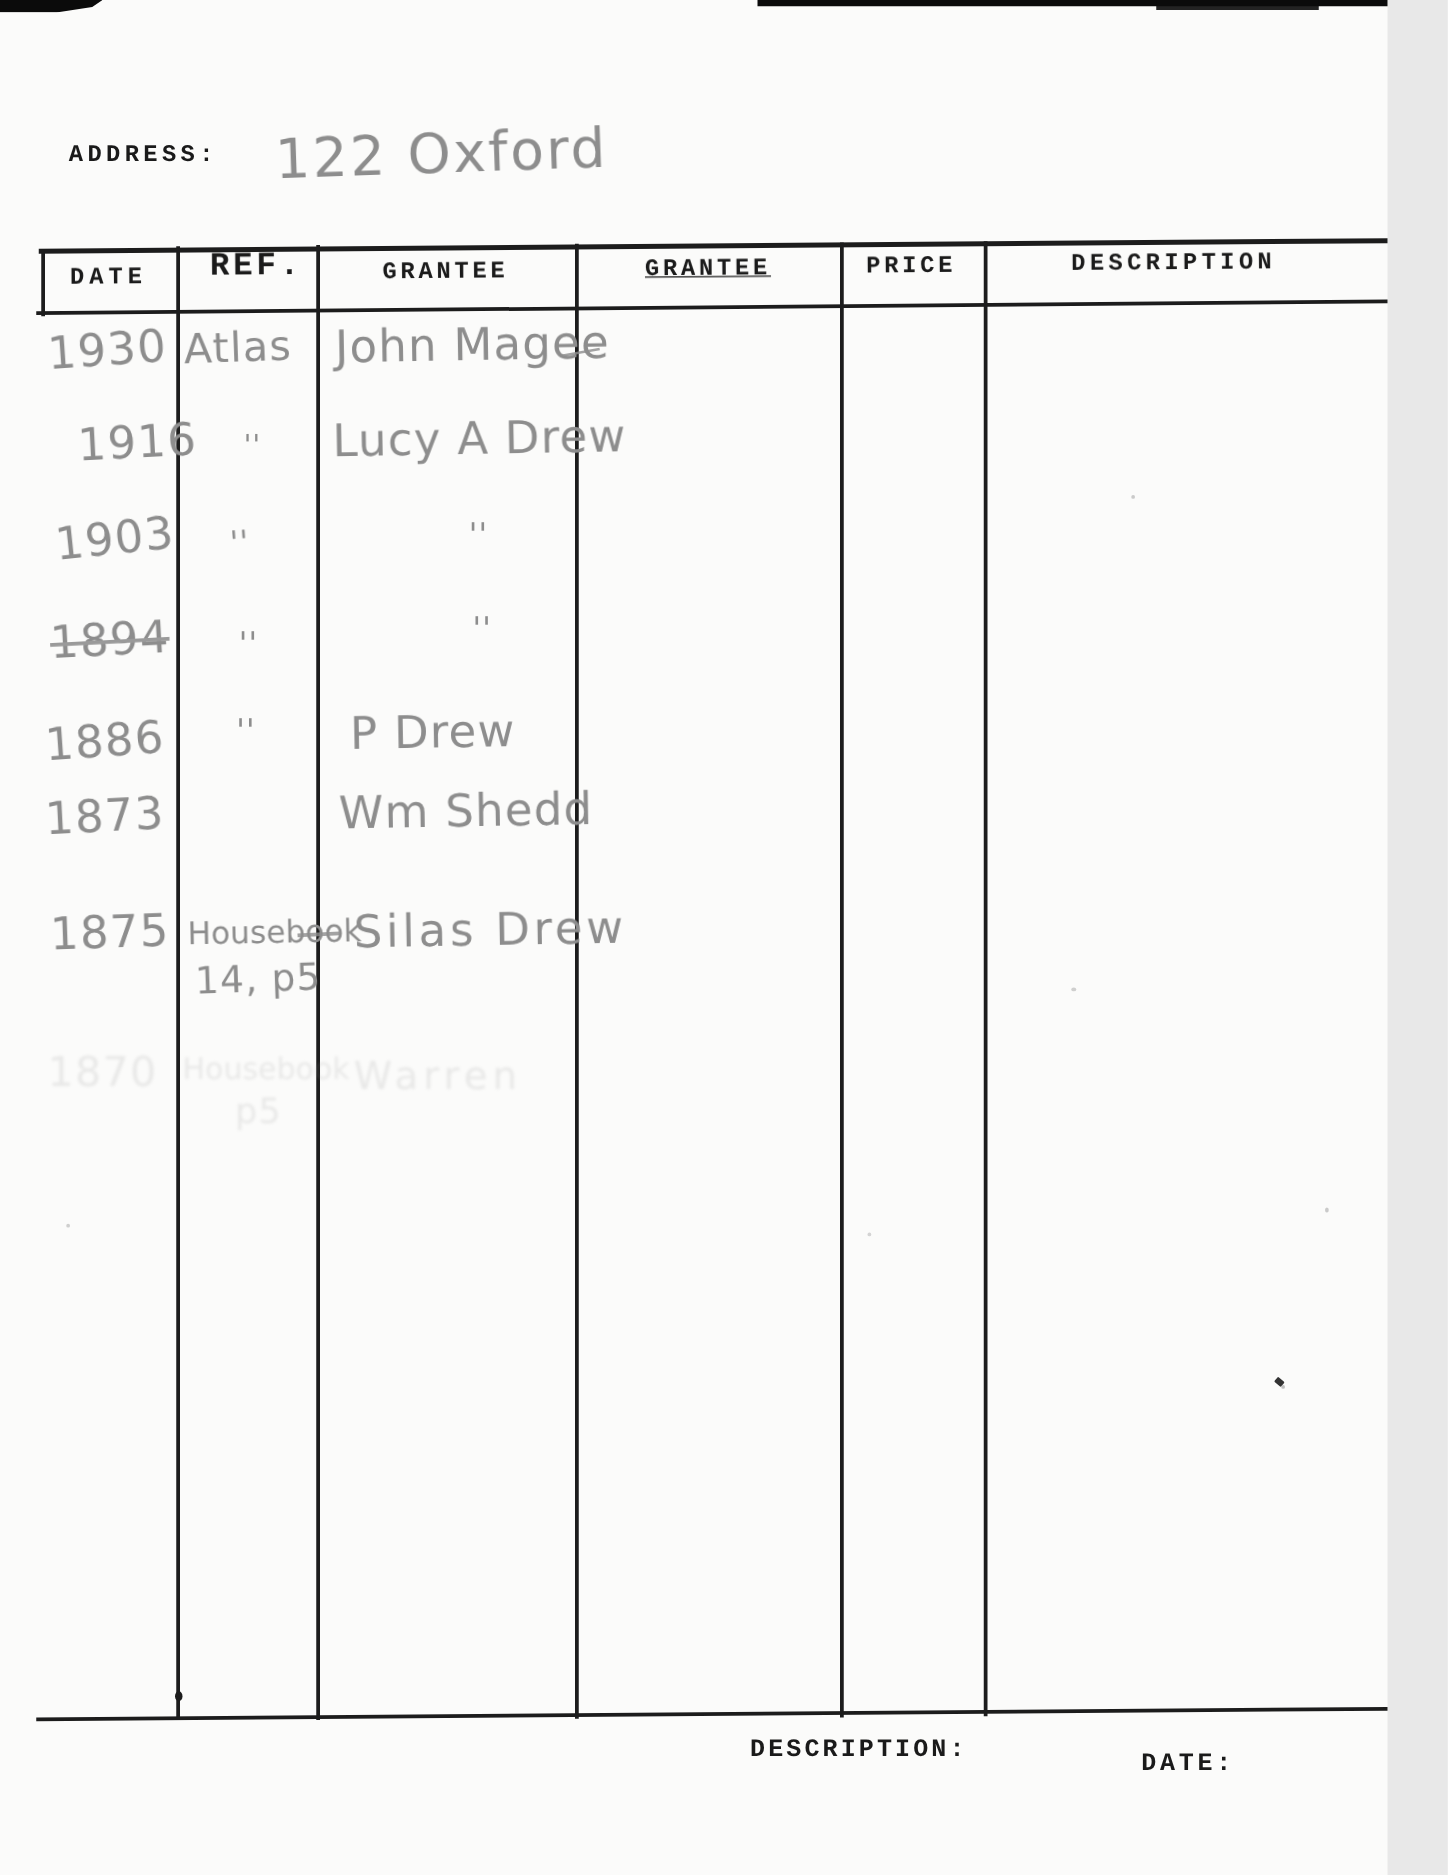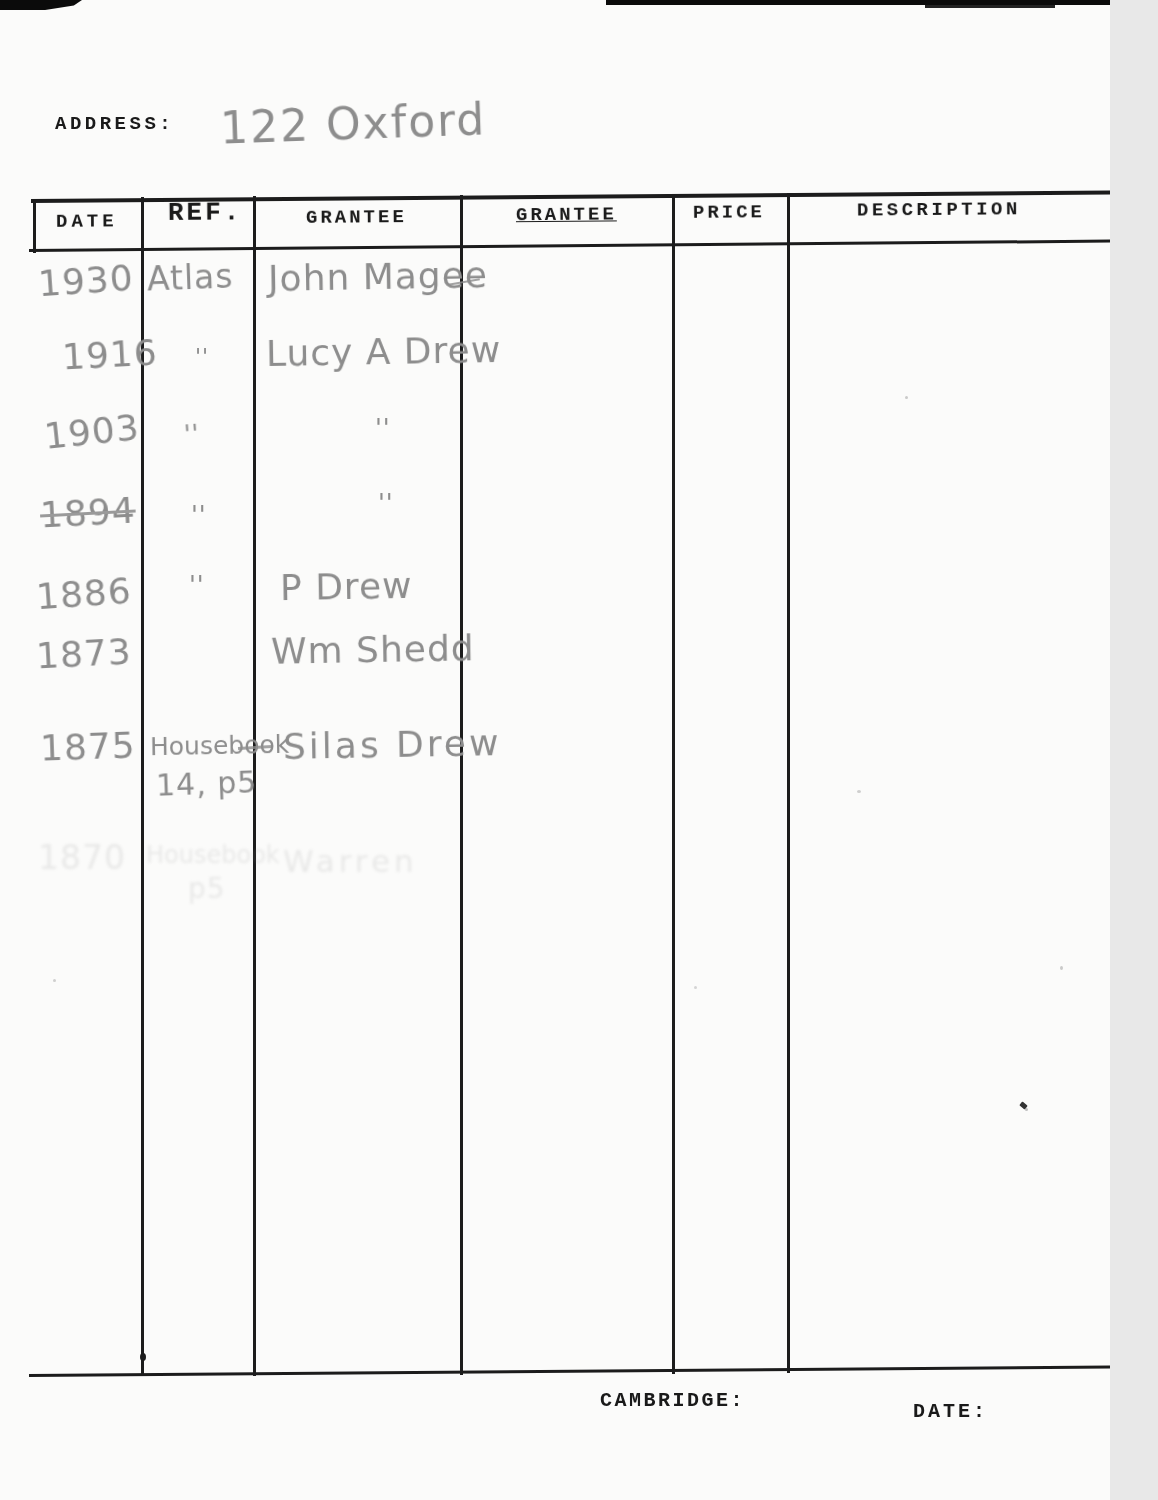--- a/index.html
+++ b/index.html
@@ -114,16 +114,16 @@
 
   <div class="speck" style="left:1020px;top:1103px;width:7px;height:5px;background:#333;border-radius:1px;transform:rotate(40deg);"></div>
   <div class="speck" style="left:140px;top:1353px;width:6px;height:8px;background:#1c1c1c;"></div>
   <div class="speck" style="left:905px;top:396px;width:3px;height:3px;opacity:.5;"></div>
   <div class="speck" style="left:857px;top:790px;width:4px;height:3px;opacity:.45;"></div>
   <div class="speck" style="left:1060px;top:966px;width:3px;height:4px;opacity:.5;"></div>
   <div class="speck" style="left:53px;top:979px;width:3px;height:3px;opacity:.45;"></div>
   <div class="speck" style="left:694px;top:986px;width:3px;height:3px;opacity:.4;"></div>
   <div class="speck" style="left:1025px;top:1108px;width:3px;height:3px;opacity:.6;"></div>
 
-  <div class="typed" style="left:600px;top:1389px;font-size:20px;letter-spacing:2.5px;">CAMBRIDGE:</div>
+  <div class="typed" style="left:600px;top:1389px;font-size:20px;letter-spacing:2.5px;">DESCRIPTION:</div>
   <div class="typed" style="left:913px;top:1386px;font-size:20px;letter-spacing:3px;margin-top:14px;">DATE:</div>
 
 </div>
 
 </body></html>

